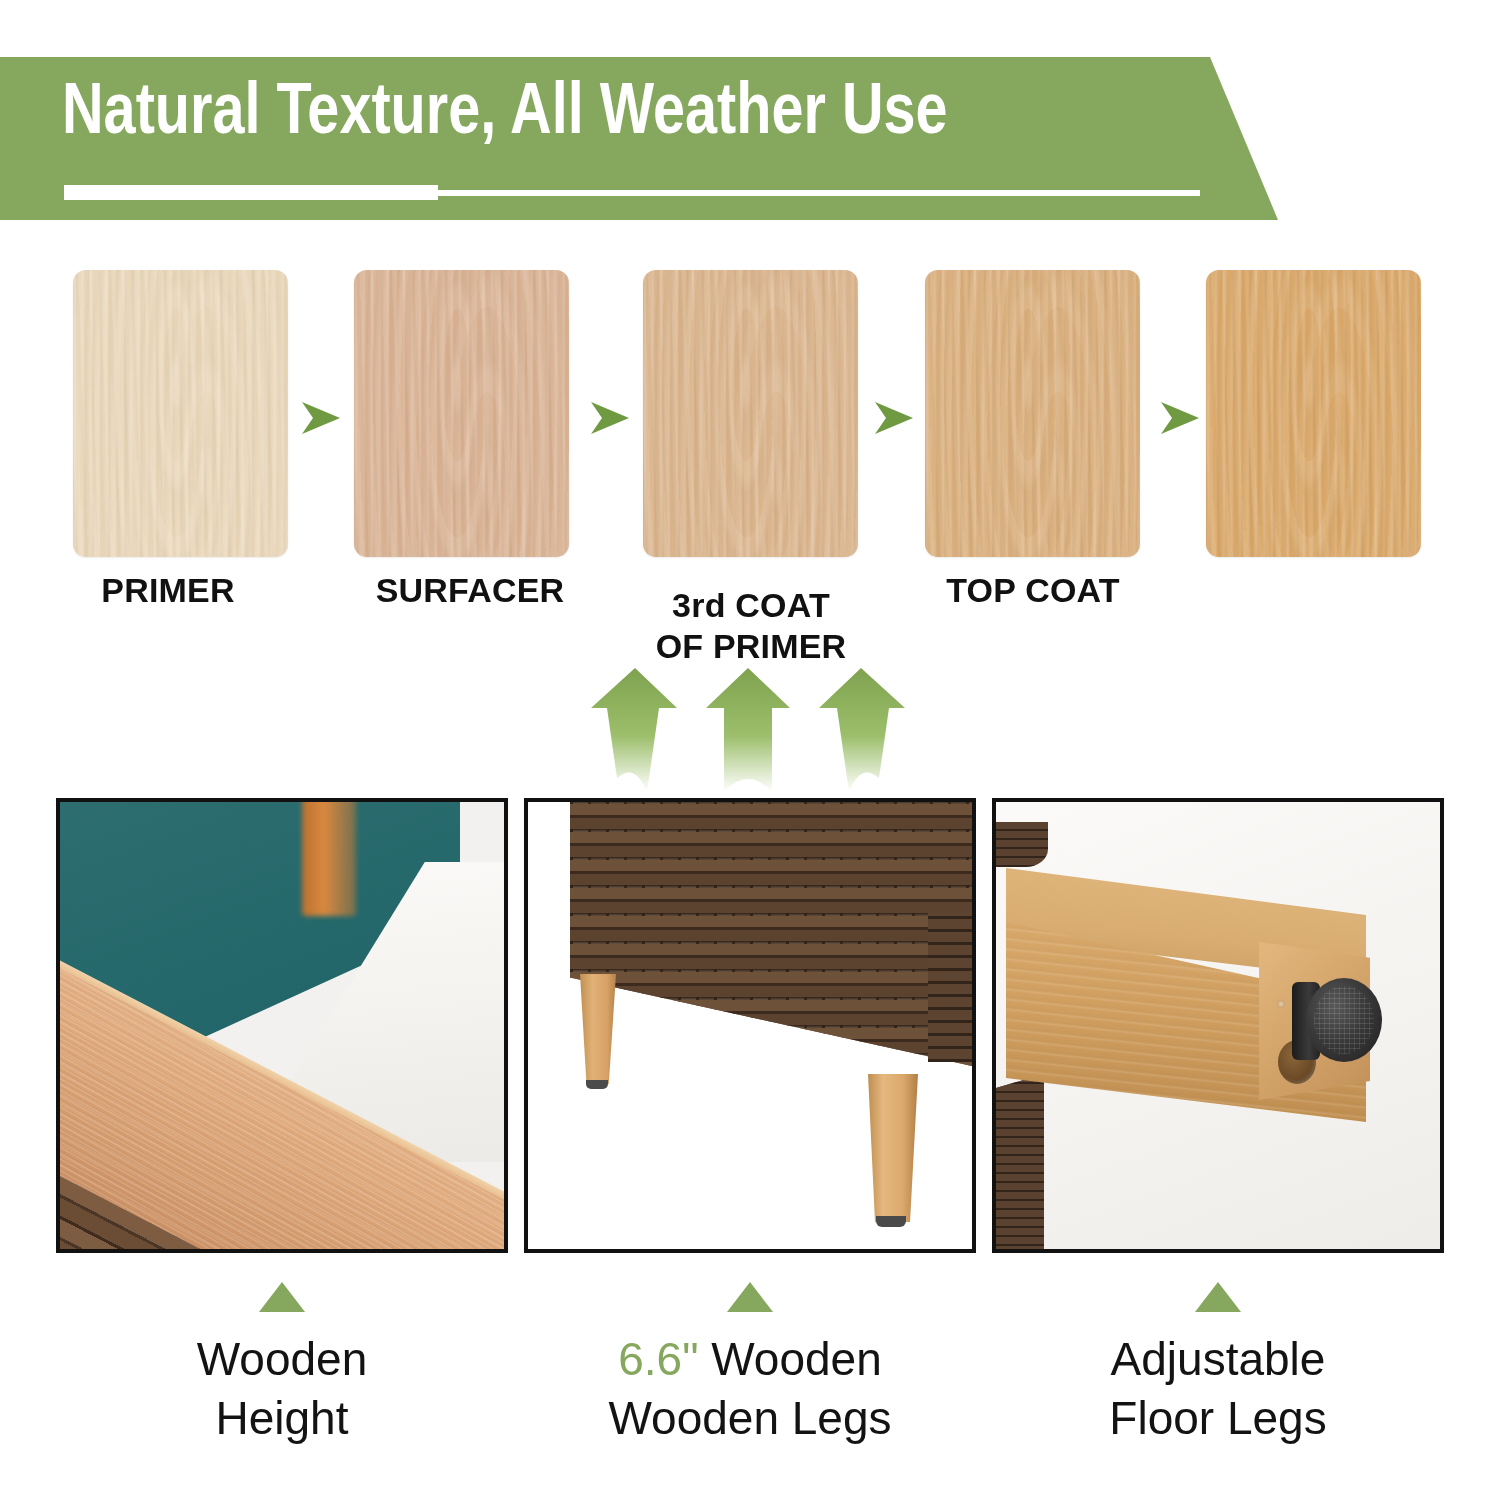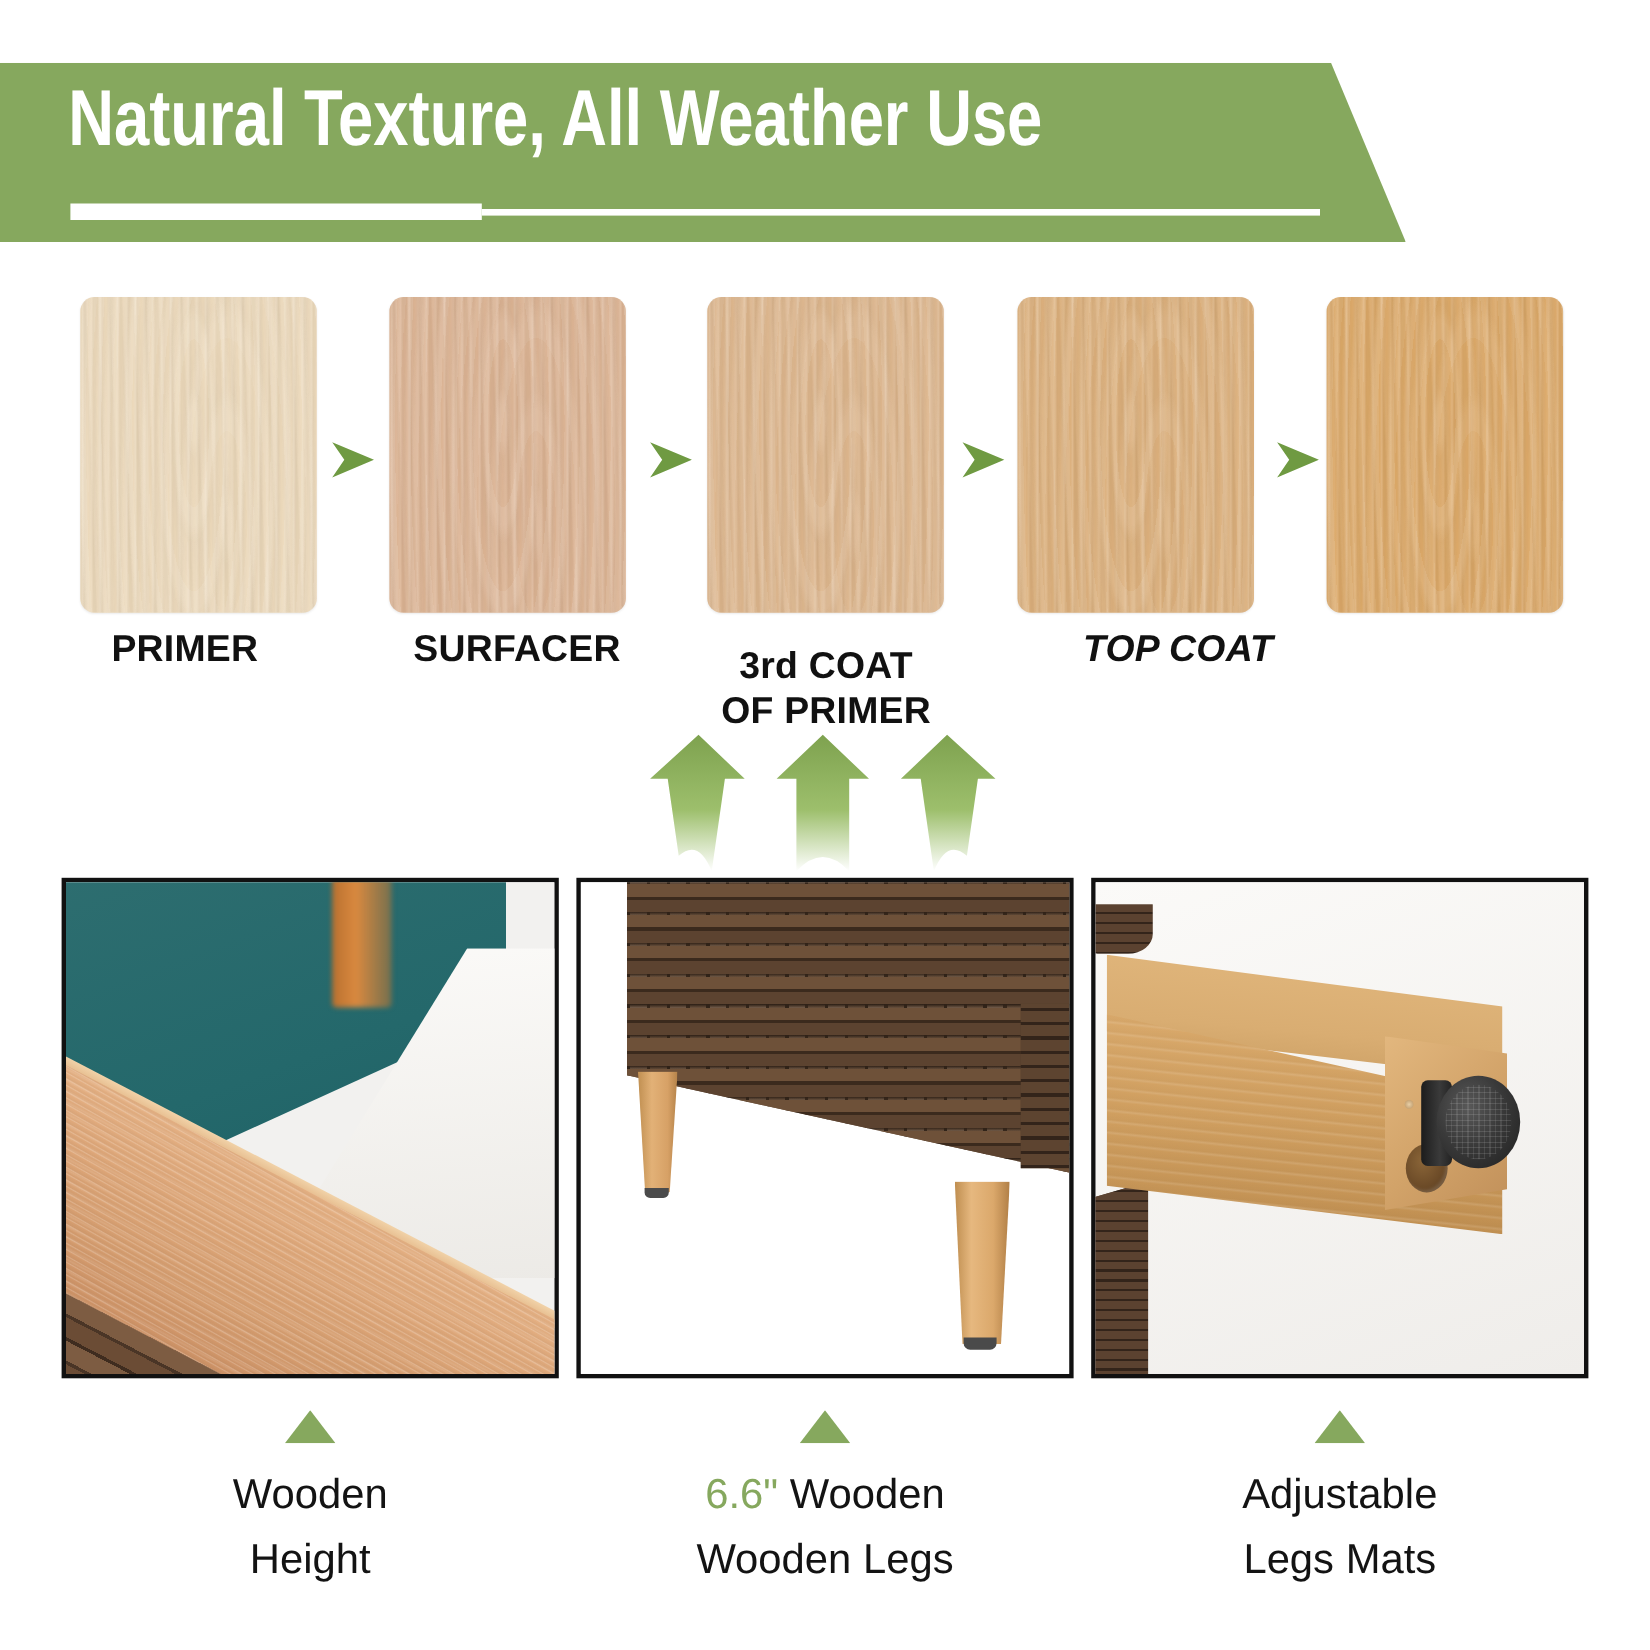--- a/index.html
+++ b/index.html
@@ -271,21 +271,21 @@
     position: absolute; left: 281px; top: 198px; width: 8px; height: 8px;
     background: radial-gradient(circle,#e8cfa7,#b8915f);
     border-radius:50%;
   }
 
   
   .cap-arrow { position: absolute; top: 1282px; width: 46px; height: 30px; }
   .caption {
     position: absolute; top: 1330px;
     width: 460px; text-align: center;
-    font-size: 38px; line-height: 59px;
+    font-size: 46px; line-height: 59px;
     color: #131313; font-weight: 400;
     letter-spacing: 0px;
   }
   .caption .green { color: #86a85e; }
 </style>
 </head>
 <body>
 
 <div id="page">
 
@@ -338,21 +338,21 @@
           <path d="M3 4 L41 20 L3 36 L14 20 Z" fill="#6f9a42"></path>
         </svg>
     </div>
 
     <div class="swatch-cell" style="left:925px;">
       <div class="swatch" id="sw3" style="background-color: rgb(220, 176, 124);">
         <div class="grain"></div>
         <div class="grain2"></div>
       </div>
     </div>
-    <div class="swatch-label" style="left:931px;font-style:italic;">TOP COAT</div>
+    <div class="swatch-label" style="left:893px;">TOP COAT</div>
 
     <div class="chevron" style="left:1158px;">
       <svg width="44" height="40" viewBox="0 0 44 40">
           <path d="M3 4 L41 20 L3 36 L14 20 Z" fill="#6f9a42"></path>
         </svg>
     </div>
 
     <div class="swatch-cell" style="left:1206px;">
       <div class="swatch" id="sw4" style="background-color: rgb(220, 169, 105);">
         <div class="grain"></div>
@@ -467,16 +467,16 @@
     <div>Height</div>
   </div>
 
   <div class="caption" style="left:520px;">
     <div><span class="green">6.6"</span><span> Wooden</span></div>
     <div>Wooden  Legs</div>
   </div>
 
   <div class="caption" style="left:988px;">
     <div><span class="green"></span><span>Adjustable</span></div>
-    <div>Legs  Mats</div>
+    <div>Floor  Legs</div>
   </div>
 
 </div>
 
 </body></html>

